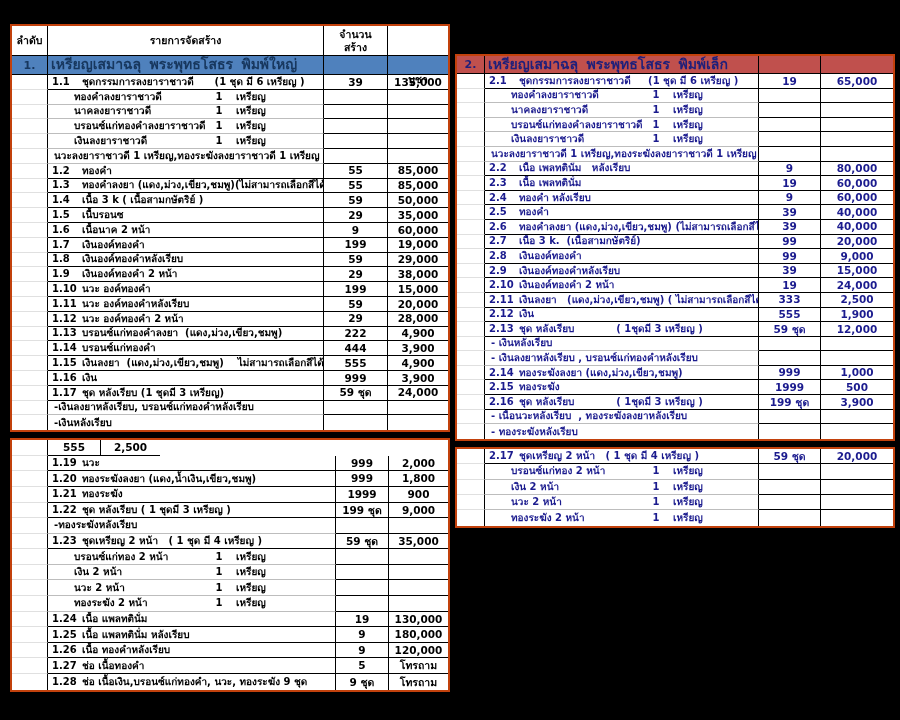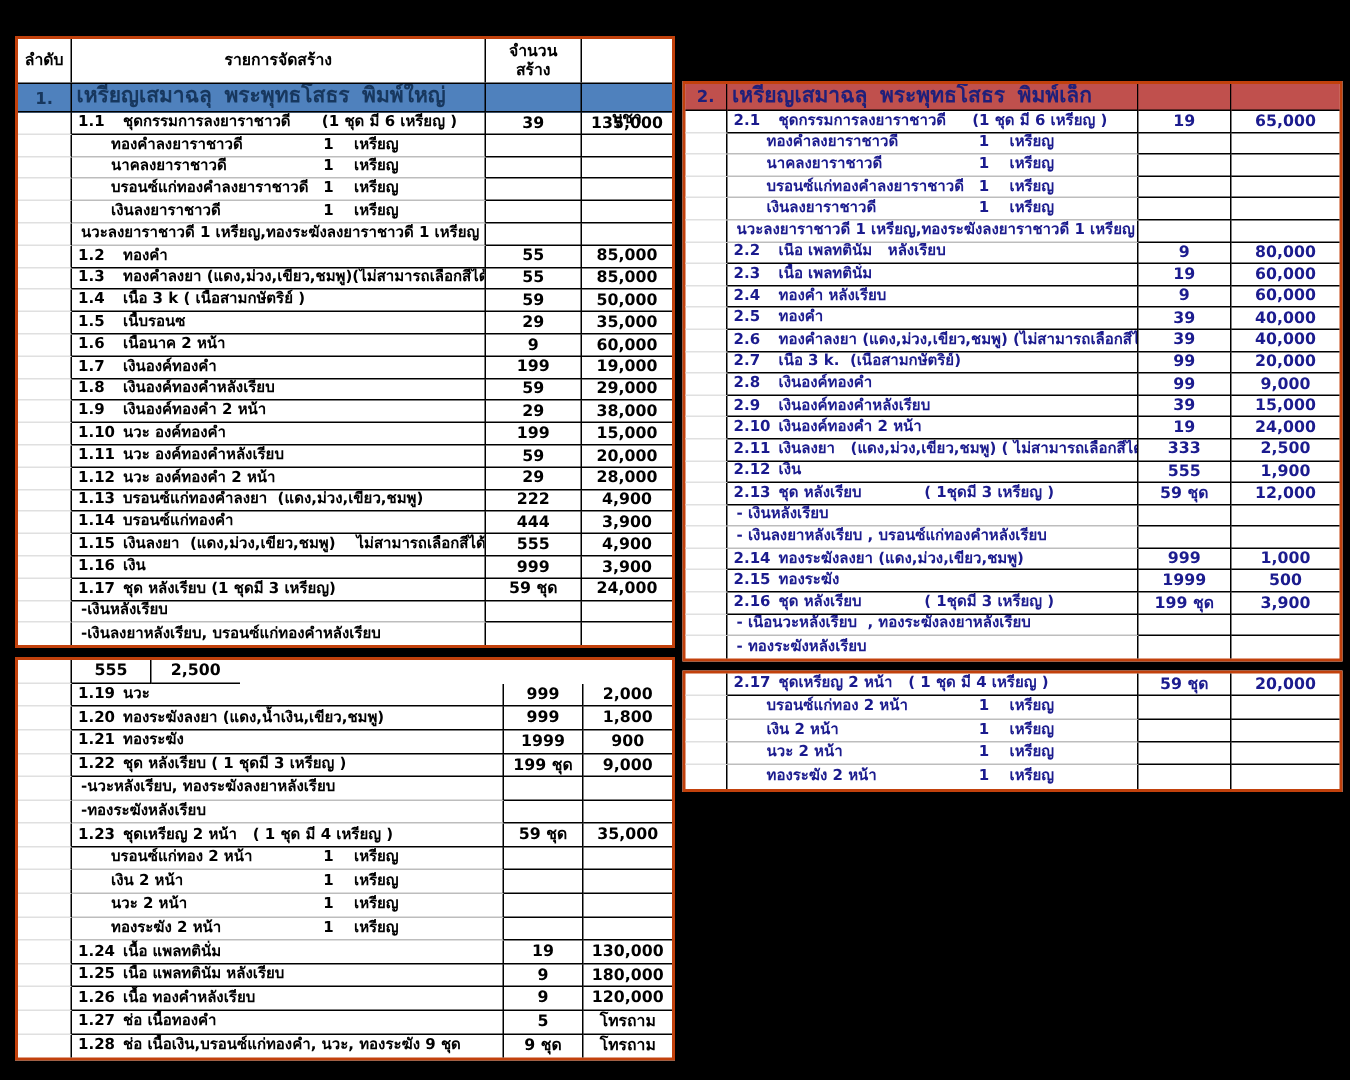--- a/index.html
+++ b/index.html
@@ -265,27 +265,27 @@
         <div class="c c2"><span class="no">1.17</span><span class="lbl">ชุด หลังเรียบ (1 ชุดมี 3 เหรียญ)</span></div>
         <div class="c c3">
           <span>59 ชุด</span>
         </div>
         <div class="c c4">
           <span>24,000</span>
         </div>
       </div>
       <div class="row note">
         <div class="c c1"></div>
+        <div class="c c2"><span>-เงินลงยาหลังเรียบ, บรอนซ์แก่ทองคำหลังเรียบ</span></div>
+        <div class="c c3"></div>
+        <div class="c c4"></div>
+      </div>
+      <div class="row note">
+        <div class="c c1"></div>
         <div class="c c2"><span>-เงินหลังเรียบ</span></div>
-        <div class="c c3"></div>
-        <div class="c c4"></div>
-      </div>
-      <div class="row note">
-        <div class="c c1"></div>
-        <div class="c c2"><span>-เงินลงยาหลังเรียบ, บรอนซ์แก่ทองคำหลังเรียบ</span></div>
         <div class="c c3"></div>
         <div class="c c4"></div>
       </div>
   </div>
   <div class="gap"></div>
   <div class="part" style="--rh:15.6px;--w2:288px;--w3:53px;--w4:59px;">
     <div class="row item">
         <div class="c c1"></div>
         <div class="c c3">
           <span>555</span>
@@ -326,26 +326,20 @@
       </div>
       <div class="row item">
         <div class="c c1"></div>
         <div class="c c2"><span class="no">1.22</span><span class="lbl">ชุด หลังเรียบ ( 1 ชุดมี 3 เหรียญ )</span></div>
         <div class="c c3">
           <span>199 ชุด</span>
         </div>
         <div class="c c4">
           <span>9,000</span>
         </div>
-      </div>
-      <div class="row note">
-        <div class="c c1"></div>
-        <div class="c c2"><span>-นวะหลังเรียบ, ทองระฆังลงยาหลังเรียบ</span></div>
-        <div class="c c3"></div>
-        <div class="c c4"></div>
       </div>
       <div class="row note">
         <div class="c c1"></div>
         <div class="c c2"><span>-ทองระฆังหลังเรียบ</span></div>
         <div class="c c3"></div>
         <div class="c c4"></div>
       </div>
       <div class="row item">
         <div class="c c1"></div>
         <div class="c c2"><span class="no">1.23</span><span class="lbl">ชุดเหรียญ 2 หน้า   ( 1 ชุด มี 4 เหรียญ )</span></div>

